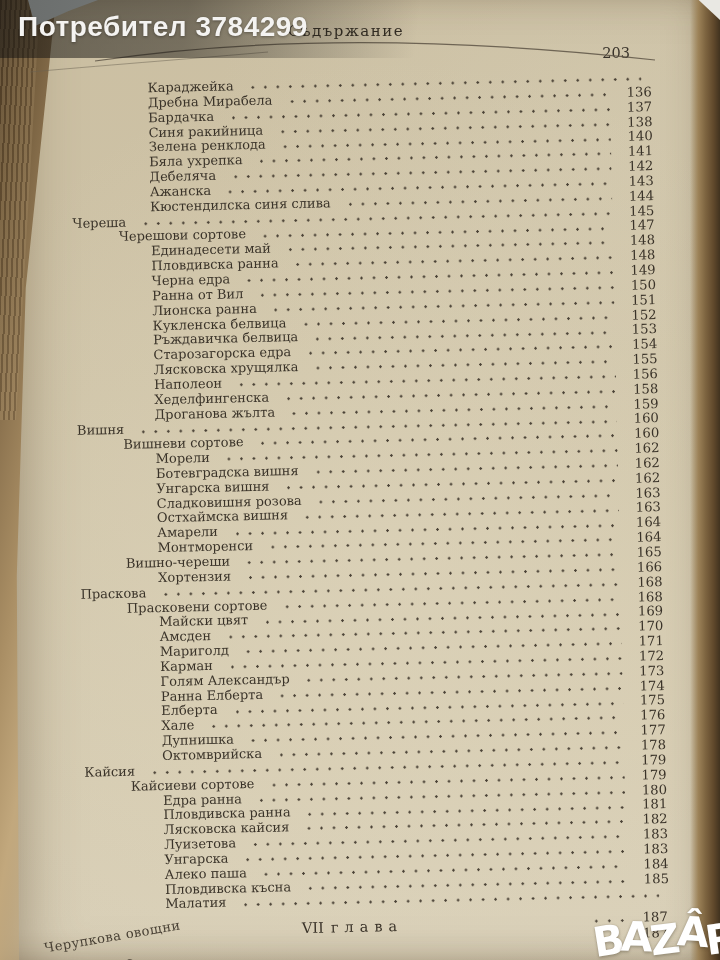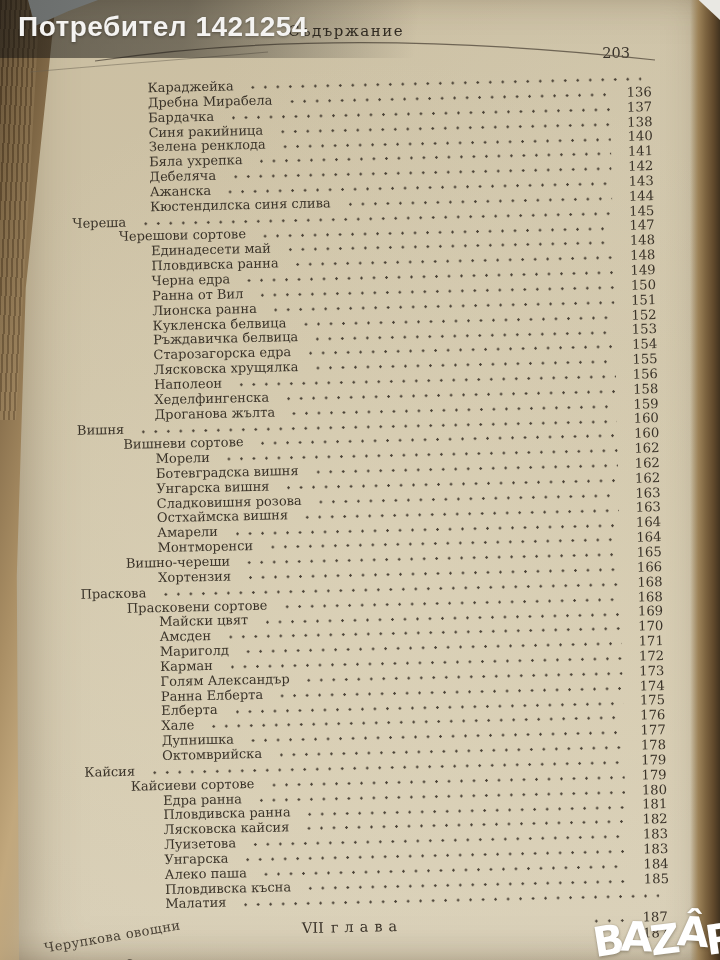--- a/index.html
+++ b/index.html
@@ -408,14 +408,14 @@
     <span class="chapter-heading"><span>VII</span><span class="chapter-word">глава</span></span>
     <span class="footer-dots"></span>
     <span class="footer-page">187</span>
     <span class="next-entry-label">Черупкова овощни</span>
     <span class="next-entry-page">187</span>
     <span class="partial-line">О</span>
   </div>
 </div>
 
 <div class="top-shade"></div>
-<div class="username">Потребител 1421254</div>
+<div class="username">Потребител 3784299</div>
 <div class="bazar"><span class="bz-0">B</span><span class="bz-1">A</span><span class="bz-2">Z</span><span class="bz-3">Â</span><span class="bz-4">R</span></div>
 
 </body></html>

